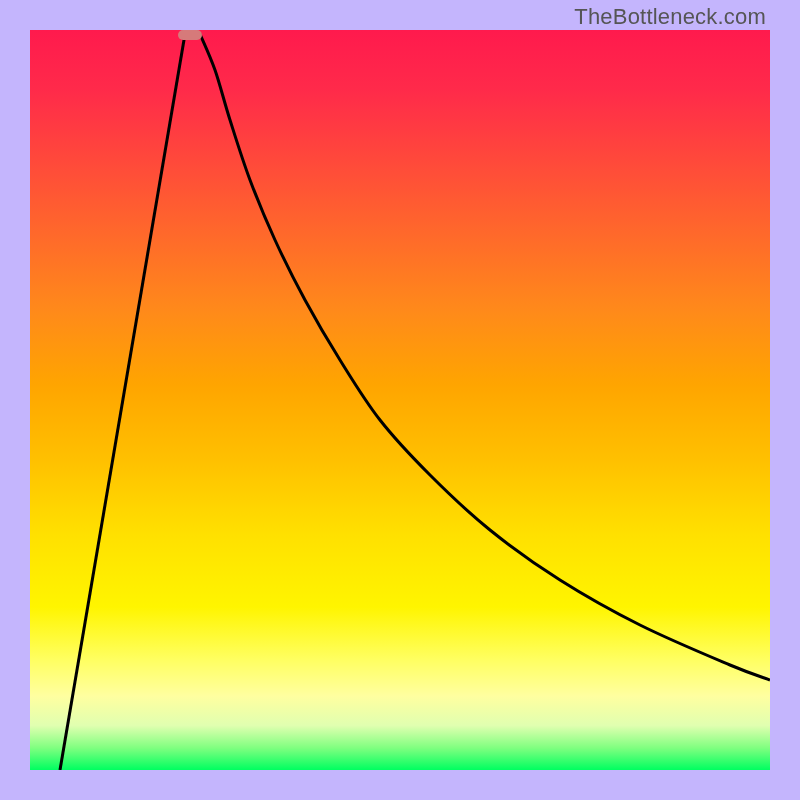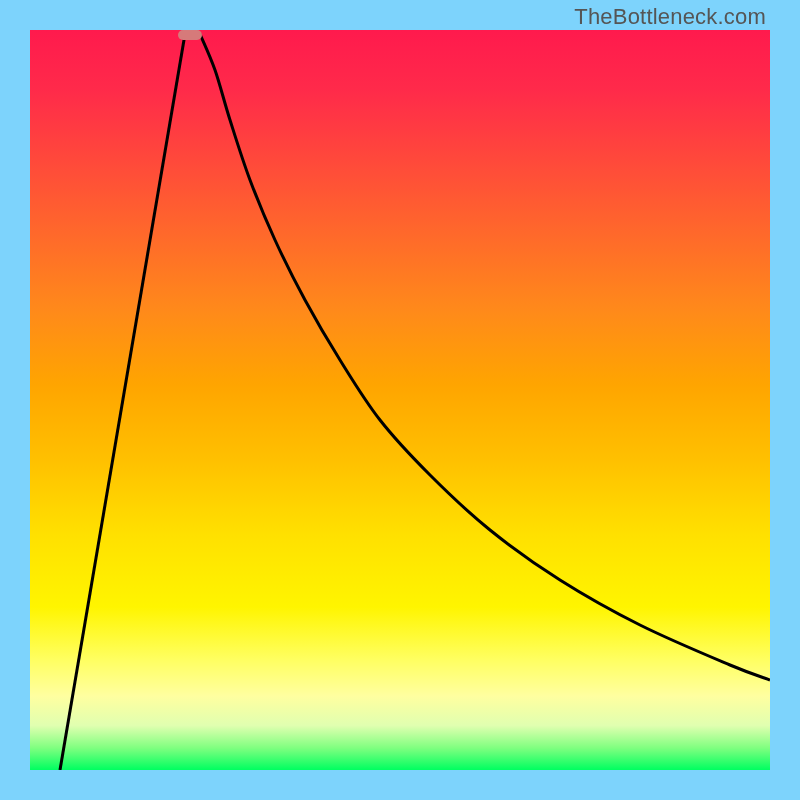--- a/index.html
+++ b/index.html
@@ -1,20 +1,20 @@
 <!DOCTYPE html>
 <html><head>
 <meta charset="utf-8">
 <style>
   * { margin: 0; padding: 0; box-sizing: border-box; }
   html, body { width: 800px; height: 800px; overflow: hidden; }
   .chart-container {
     width: 800px;
     height: 800px;
-    background: #7dd3fc;
+    background: #c4b5fd;
     position: relative;
   }
   .plot-area {
     position: absolute;
     left: 30px;
     top: 30px;
     width: 740px;
     height: 740px;
     background: linear-gradient(to bottom,
       #ff1a4d 0%,

